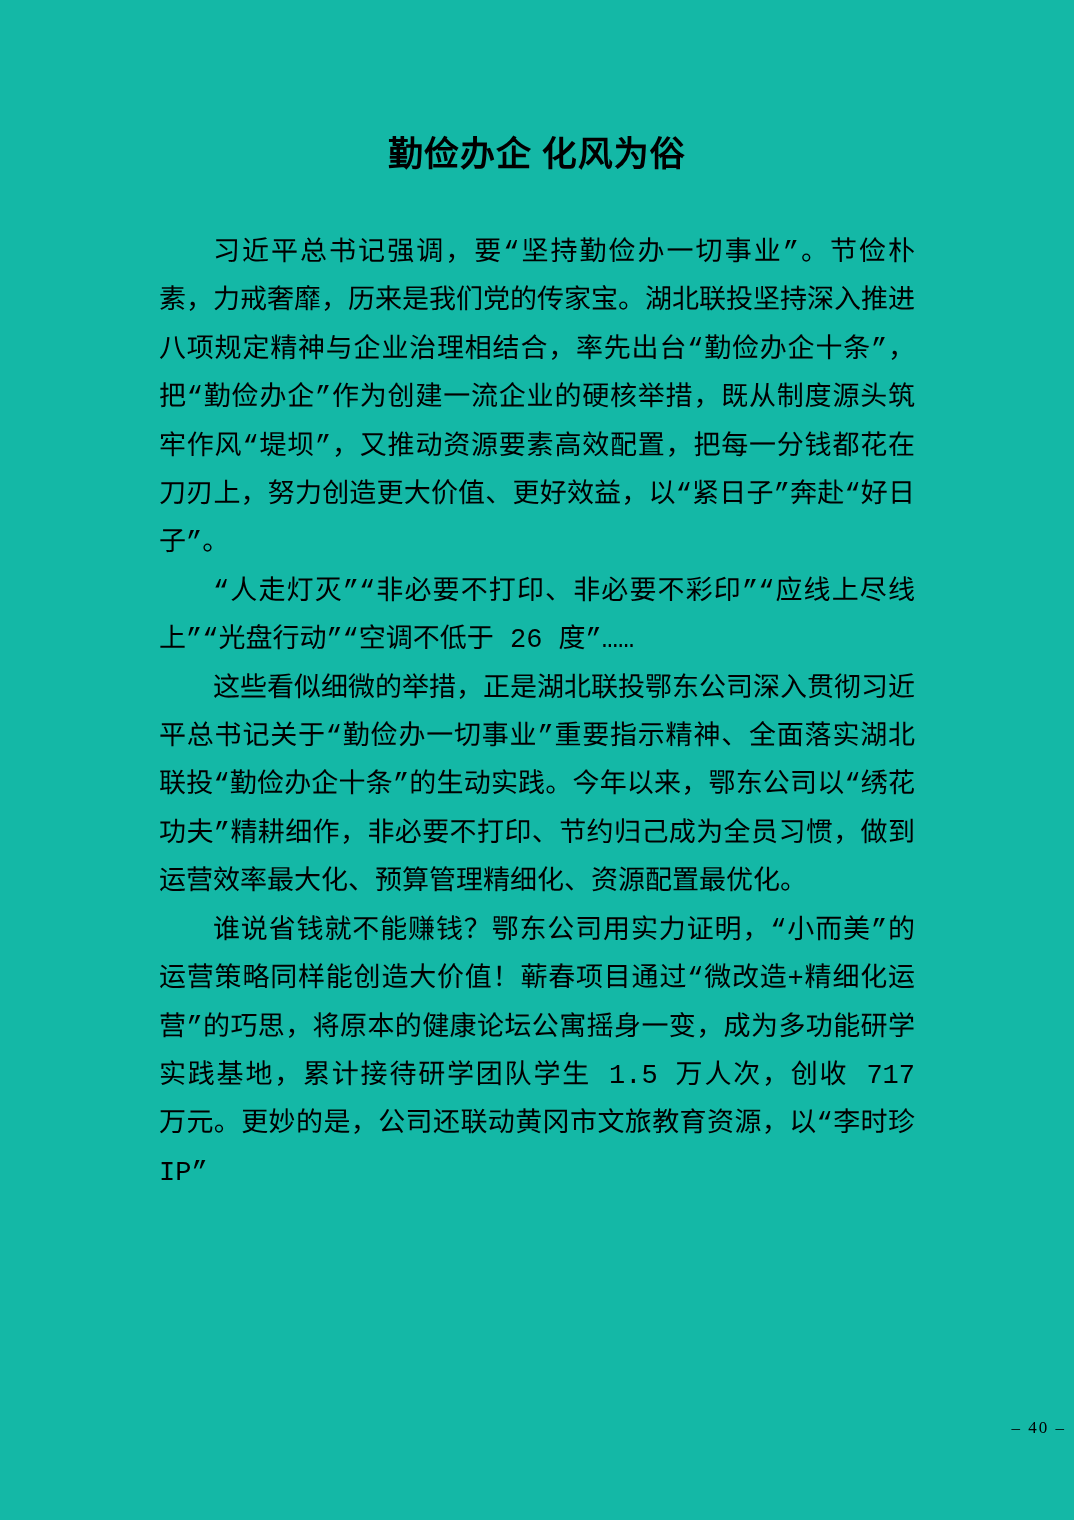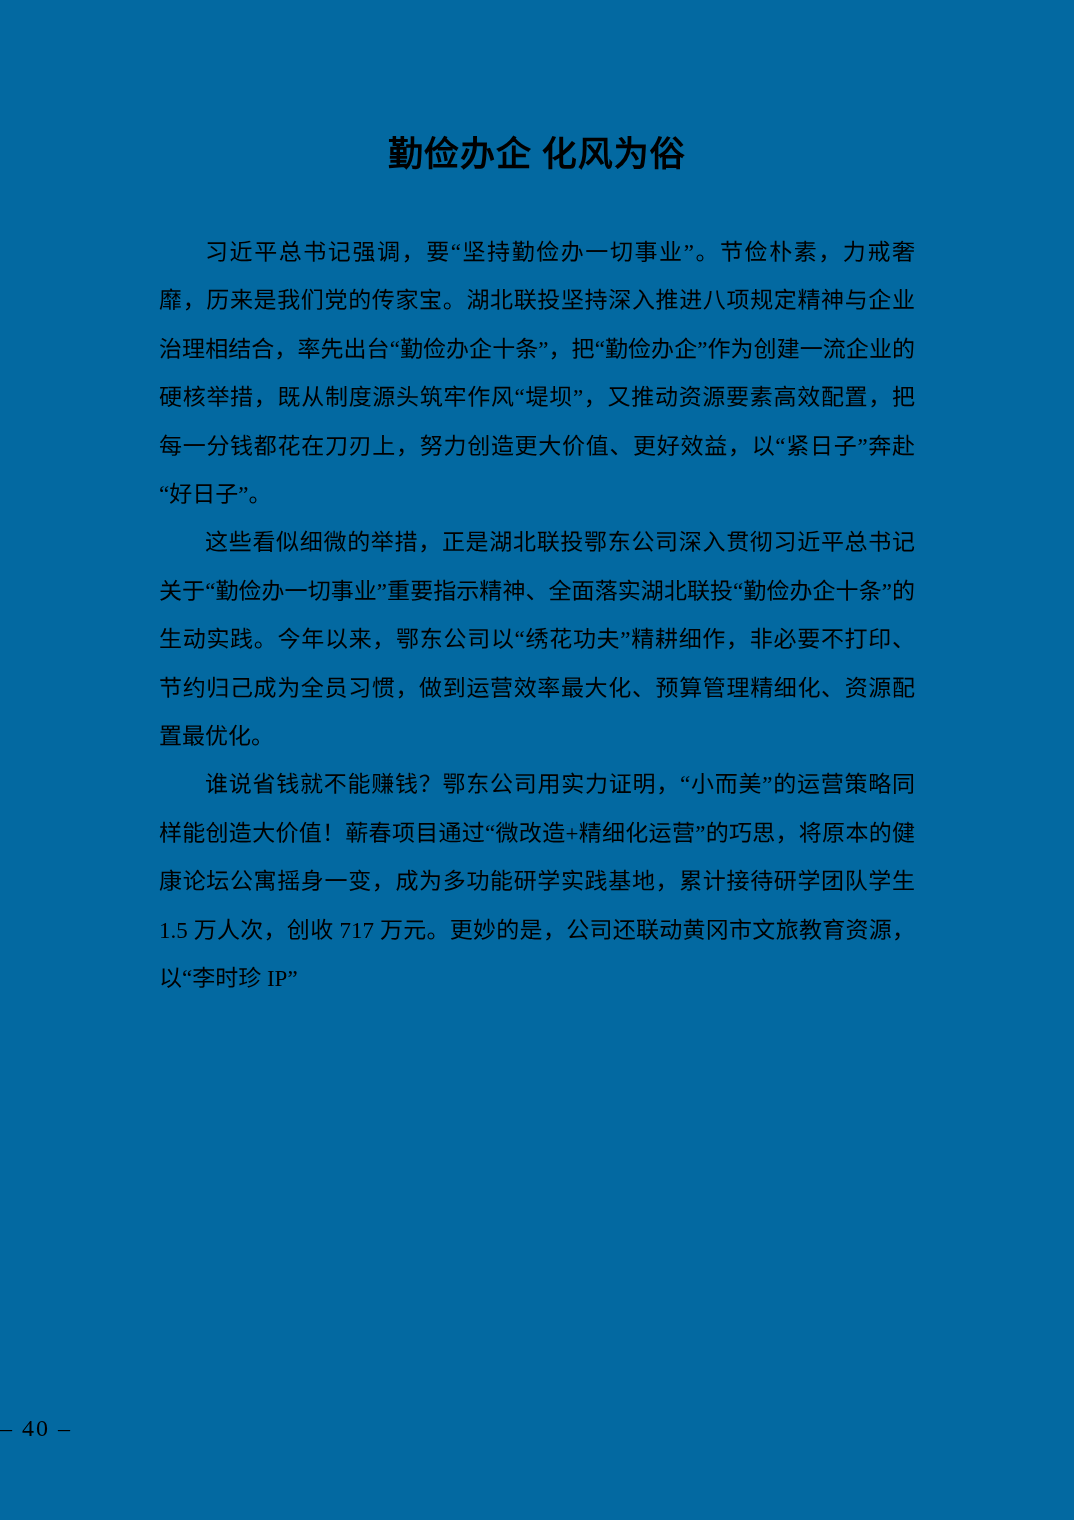--- a/index.html
+++ b/index.html
@@ -4,71 +4,73 @@
 <style>
   html, body {
     margin: 0;
     padding: 0;
     background: #ffffff;
   }
   .page {
     position: relative;
     width: 1074px;
     height: 1520px;
-    background: #0369a1;
+    background: #14b8a6;
     color: #000000;
     font-family: "Liberation Serif", "DejaVu Serif", serif;
     overflow: hidden;
   }
   .title-block {
     padding-top: 130px;
     text-align: center;
   }
   .title-line {
     margin: 0;
     font-size: 35px;
     font-weight: bold;
     line-height: 50px;
     letter-spacing: 1px;
     font-family: "Liberation Serif", "DejaVu Serif", serif;
   }
   .content {
     margin: 49px auto 0 auto;
     width: 756px;
-    font-size: 23px;
+    font-size: 27px;
     line-height: 48.4px;
     text-align: justify;
     text-justify: inter-ideograph;
+    font-family: Liberation Mono, monospace;
   }
   .content p {
     margin: 0;
     padding: 0;
     text-indent: 2em;
   }
   .page-number {
     position: absolute;
     bottom: 77px;
     left: 0;
     right: 8px;
-    text-align: left;
-    font-size: 24px;
+    text-align: right;
+    font-size: 17px;
     line-height: 30px;
     letter-spacing: 2px;
   }
 </style>
 </head>
 <body>
 
 <div class="page">
 
   <div class="title-block">
     <h1 class="title-line">勤俭办企 化风为俗</h1>
   </div>
 
   <div class="content">
     <p>习近平总书记强调，要“坚持勤俭办一切事业”。节俭朴素，力戒奢靡，历来是我们党的传家宝。湖北联投坚持深入推进八项规定精神与企业治理相结合，率先出台“勤俭办企十条”，把“勤俭办企”作为创建一流企业的硬核举措，既从制度源头筑牢作风“堤坝”，又推动资源要素高效配置，把每一分钱都花在刀刃上，努力创造更大价值、更好效益，以“紧日子”奔赴“好日子”。</p>
+    <p>“人走灯灭”“非必要不打印、非必要不彩印”“应线上尽线上”“光盘行动”“空调不低于 26 度”……</p>
     <p>这些看似细微的举措，正是湖北联投鄂东公司深入贯彻习近平总书记关于“勤俭办一切事业”重要指示精神、全面落实湖北联投“勤俭办企十条”的生动实践。今年以来，鄂东公司以“绣花功夫”精耕细作，非必要不打印、节约归己成为全员习惯，做到运营效率最大化、预算管理精细化、资源配置最优化。</p>
     <p>谁说省钱就不能赚钱？鄂东公司用实力证明，“小而美”的运营策略同样能创造大价值！蕲春项目通过“微改造+精细化运营”的巧思，将原本的健康论坛公寓摇身一变，成为多功能研学实践基地，累计接待研学团队学生 1.5 万人次，创收 717 万元。更妙的是，公司还联动黄冈市文旅教育资源，以“李时珍 IP”</p>
   </div>
 
   <div class="page-number">– 40 –</div>
 
 </div>
 
 </body></html>

